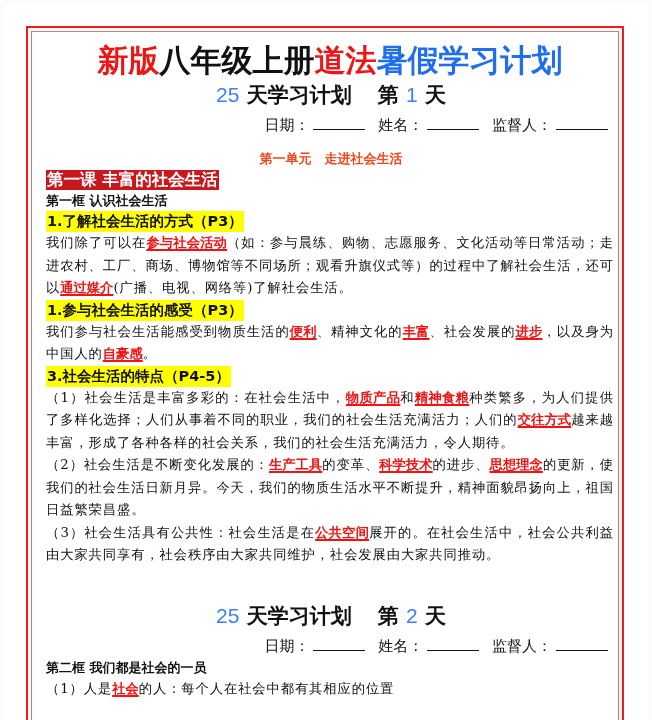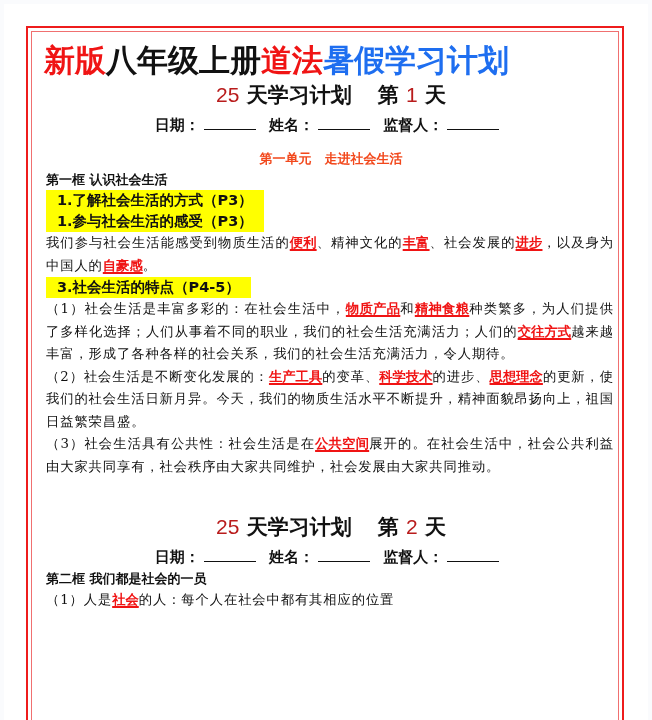--- a/index.html
+++ b/index.html
@@ -17,36 +17,36 @@
       border: 2px solid #ee1c1c; border-bottom: none;
     }
     .frame-inner {
       position: absolute; left: 27px; top: 27px; width: 588px; height: 720px;
       border: 1.5px solid #f07070; border-bottom: none;
     }
     .content {
       position: absolute; left: 42px; top: 36px; width: 570px;
     }
     .main-title {
-      font-family: "DejaVu Sans", "Liberation Sans", sans-serif;
+      text-align: center; font-family: "DejaVu Sans", "Liberation Sans", sans-serif;
       font-weight: bold; font-size: 31px; letter-spacing: 0px; line-height: 40px;
       height: 40px; white-space: nowrap; margin-left: -2px;
     }
     .t-red { color: #f01414; }
     .t-black { color: #111111; }
     .t-blue { color: #1e6ef0; }
     .day-title {
       text-align: center; font-family: "DejaVu Sans", "Liberation Sans", sans-serif;
       font-weight: bold; font-size: 21px; line-height: 30px; height: 30px; margin-top: 0px;
       white-space: nowrap;
     }
-    .day-title .num { color: #b91c1c; font-weight: normal; font-family: "Liberation Sans", sans-serif; margin-top: 20px; }
+    .day-title .num { color: #3b82f6; font-weight: normal; font-family: "Liberation Sans", sans-serif; margin-top: 20px; }
     .day-title .gap { display: inline-block; width: 26px; }
     .info-line {
-      text-align: center; font-size: 15px; font-weight: bold; line-height: 22px;
+      text-align: right; font-size: 15px; font-weight: normal; line-height: 22px;
       height: 26px; white-space: nowrap; padding-top: 4px;
     }
     .info-line .blank {
       display: inline-block; width: 52px; border-bottom: 1.5px solid #111; height: 14px;
       margin: 0 8px 0 4px; vertical-align: baseline;
     }
     .unit-title {
       text-align: center; color: #f2481c; font-size: 13px; font-weight: bold;
       line-height: 20px; height: 20px; margin-top: 13px;
     }
@@ -54,21 +54,21 @@
       display: inline-block; background: #c8171d; color: #fff;
       font-family: "DejaVu Sans", "Liberation Sans", sans-serif; font-weight: bold;
       font-size: 16.5px; line-height: 20px; padding: 0 1px; margin-top: 1px;
     }
     .frame-title {
       font-size: 13px; font-weight: bold; line-height: 20px; height: 20px; margin-top: 1px;
     }
     .heading {
       display: inline-block; background: #ffff00; color: #111;
       font-family: "DejaVu Sans", "Liberation Sans", sans-serif; font-weight: bold;
-      font-size: 14.5px; line-height: 20px; height: 21px; padding: 0 11px;
+      font-size: 14.5px; line-height: 20px; height: 21px; padding: 0 1px;
     }
     .para {
       font-size: 13.3px; line-height: 22.5px; letter-spacing: 0.9px;
       text-align: justify; width: 568px;
     }
     .kw {
       color: #f01414; font-weight: bold; text-decoration: underline;
       text-decoration-thickness: 1.5px; text-underline-offset: 2px;
       font-family: "DejaVu Sans", "Liberation Sans", sans-serif; letter-spacing: 0;
     }
@@ -97,24 +97,26 @@
     </div>
 
     <div class="info-line">
       <span>日期：</span><span class="blank"></span>
       <span>姓名：</span><span class="blank"></span>
       <span>监督人：</span><span class="blank"></span>
     </div>
 
     <div class="unit-title">第一单元　走进社会生活</div>
 
+    <div><span class="lesson-title">第一课 丰富的社会生活</span></div>
 
     <div class="frame-title">第一框 认识社会生活</div>
 
     <div><span class="heading">1.了解社会生活的方式（P3）</span></div>
+    <div class="para"><span>我们除了可以在</span><span class="kw">参与社会活动</span><span>（如：参与晨练、购物、志愿服务、文化活动等日常活动；走进农村、工厂、商场、博物馆等不同场所；观看升旗仪式等）的过程中了解社会生活，还可以</span><span class="kw">通过媒介</span><span>(广播、电视、网络等)了解社会生活。</span></div>
 
     <div><span class="heading">1.参与社会生活的感受（P3）</span></div>
     <div class="para"><span>我们参与社会生活能感受到物质生活的</span><span class="kw">便利</span><span>、精神文化的</span><span class="kw">丰富</span><span>、社会发展的</span><span class="kw">进步</span><span>，以及身为中国人的</span><span class="kw">自豪感</span><span>。</span></div>
 
     <div><span class="heading">3.社会生活的特点（P4-5）</span></div>
     <div class="para"><span>（1）</span><span class="bold">社会生活是丰富多彩的</span><span>：在社会生活中，</span><span class="kw">物质产品</span><span>和</span><span class="kw">精神食粮</span><span>种类繁多，为人们提供了多样化选择；人们从事着不同的职业，我们的社会生活充满活力；人们的</span><span class="kw">交往方式</span><span>越来越丰富，形成了各种各样的社会关系，我们的社会生活充满活力，令人期待。</span></div>
 
     <div class="para"><span>（2）</span><span class="bold">社会生活是不断变化发展的</span><span>：</span><span class="kw">生产工具</span><span>的变革、</span><span class="kw">科学技术</span><span>的进步、</span><span class="kw">思想理念</span><span>的更新，使我们的社会生活日新月异。今天，我们的物质生活水平不断提升，精神面貌昂扬向上，祖国日益繁荣昌盛。</span></div>
 
     <div class="para"><span>（3）</span><span class="bold">社会生活具有公共性</span><span>：社会生活是在</span><span class="kw">公共空间</span><span>展开的。在社会生活中，社会公共利益由大家共同享有，社会秩序由大家共同维护，社会发展由大家共同推动。</span></div>

